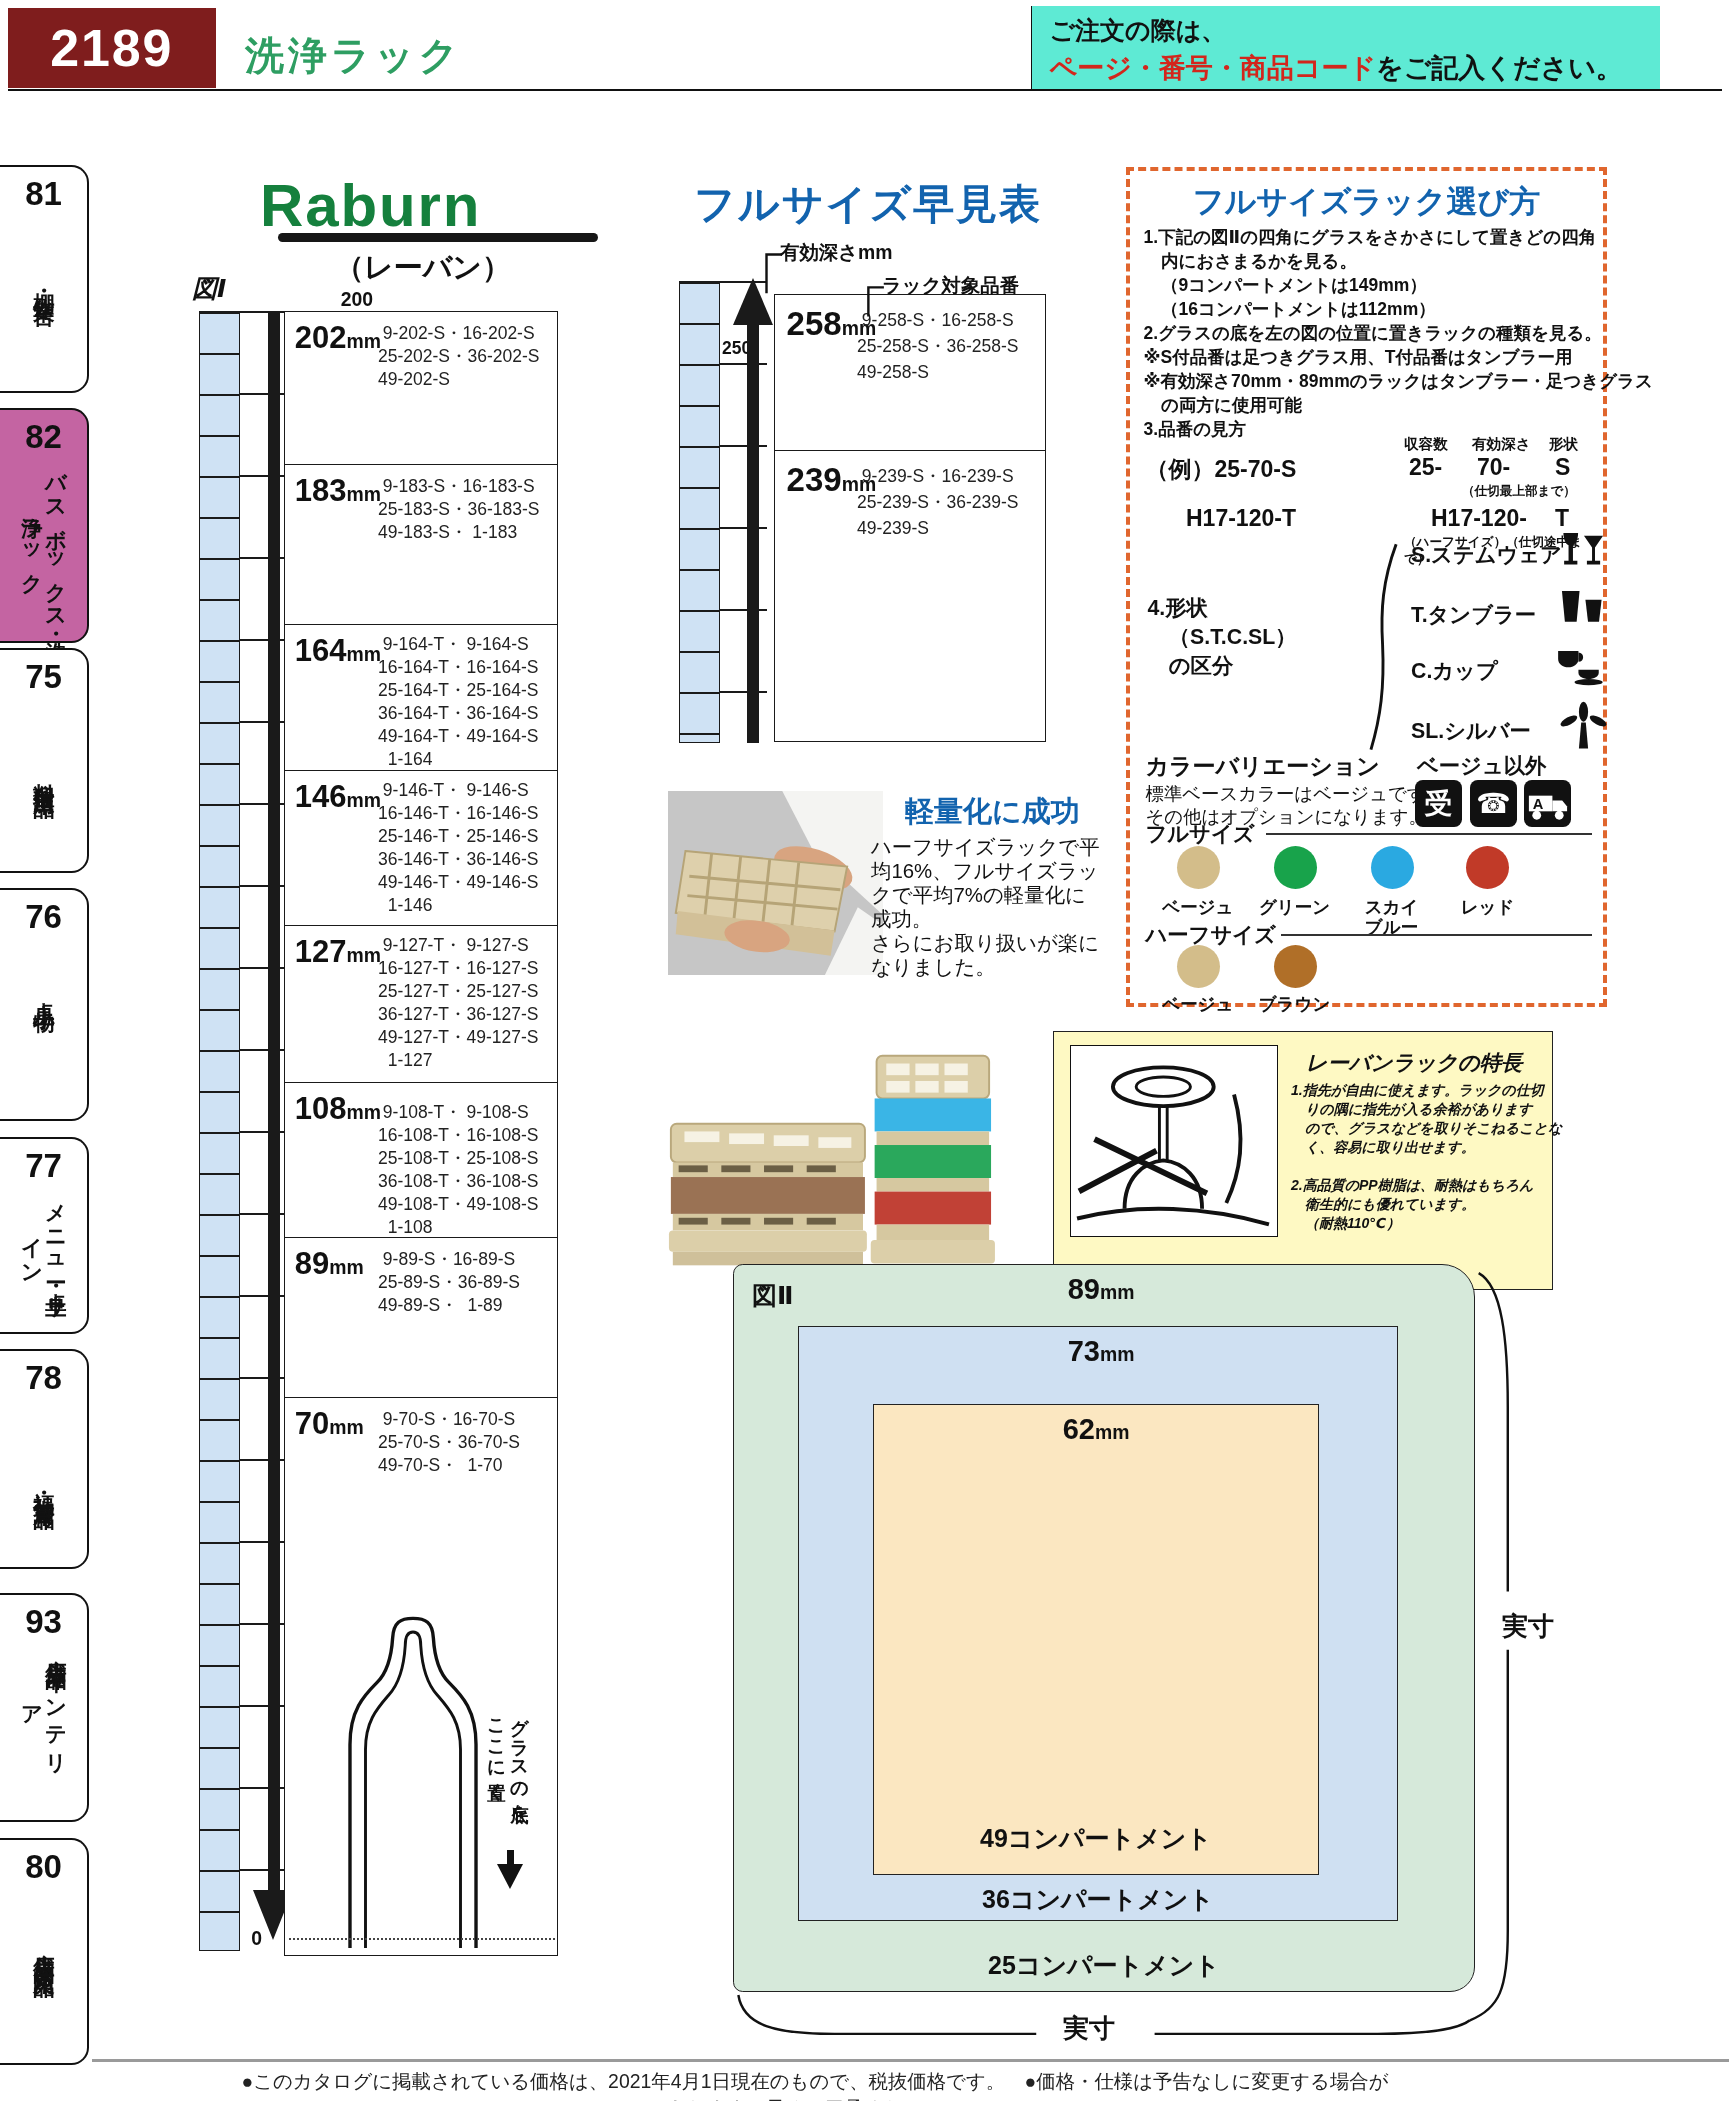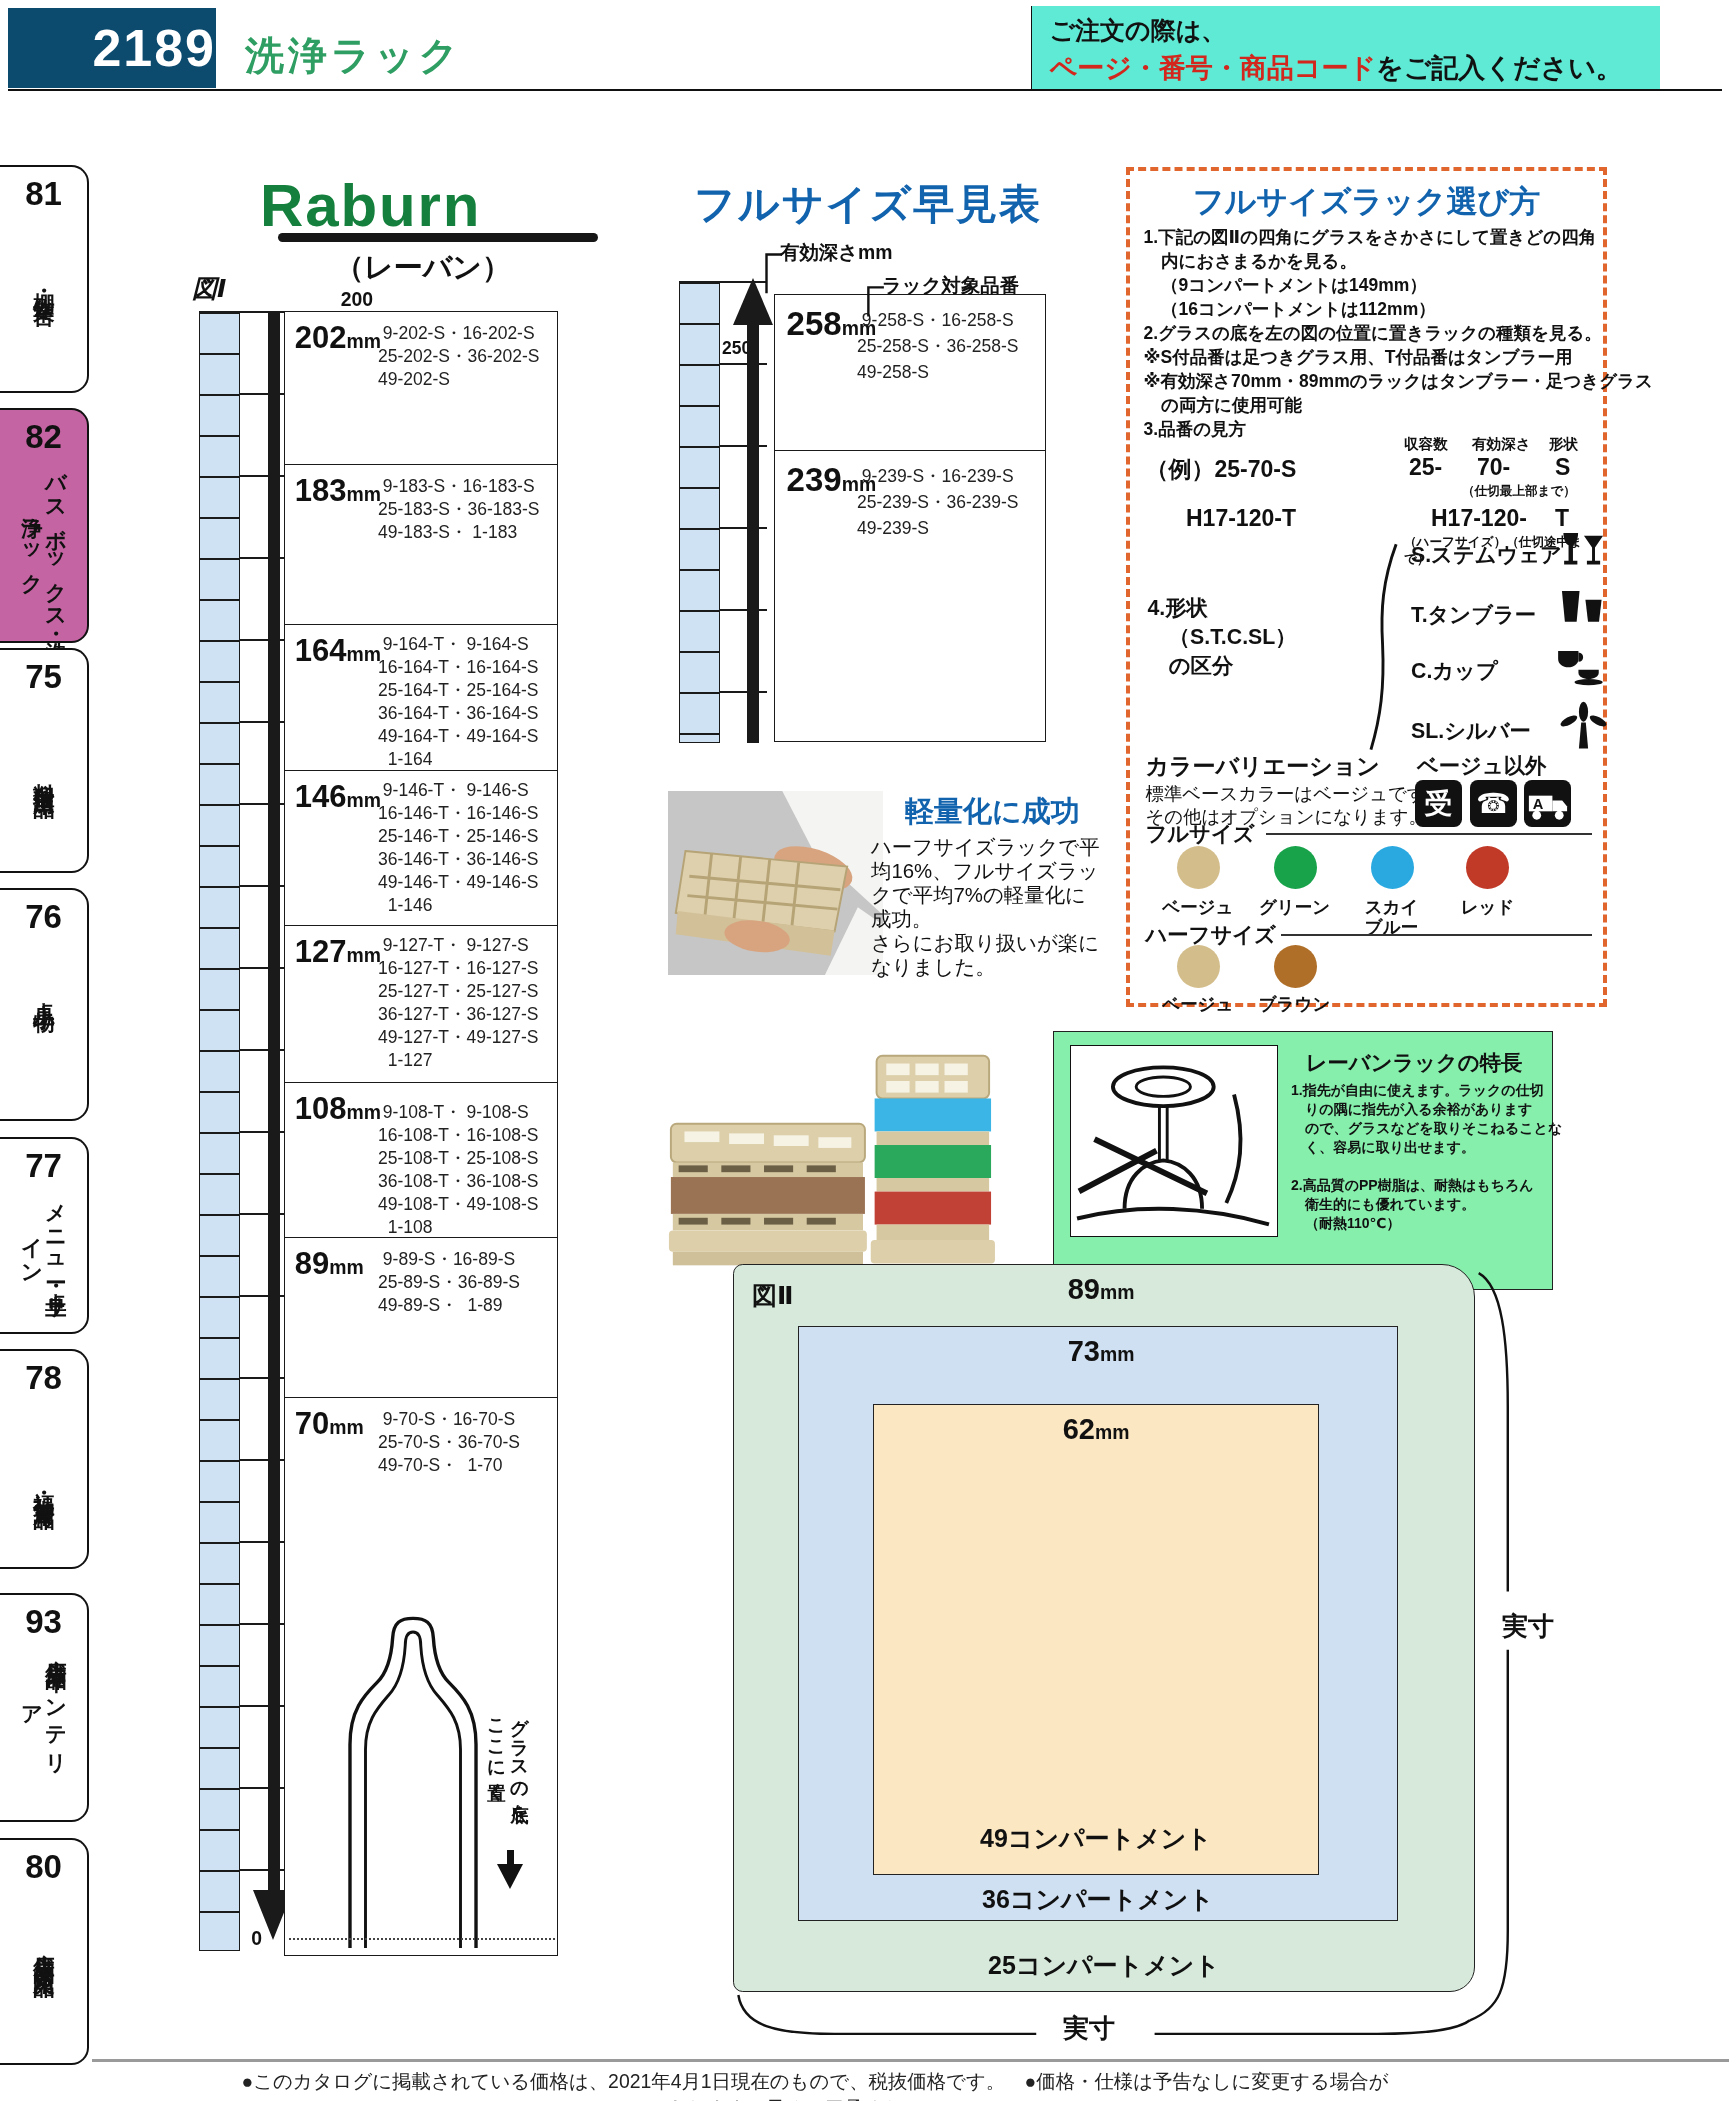--- a/index.html
+++ b/index.html
@@ -4,22 +4,22 @@
 <style>
   html,body{margin:0;padding:0;background:#fff;}
   #page{position:relative;width:1729px;height:2102px;background:#fff;overflow:hidden;
         font-family:"Liberation Sans","DejaVu Sans",sans-serif;color:#111;}
   .abs{position:absolute;}
   .pre{white-space:pre;}
   .preline{white-space:pre-line;}
   .ctr{text-align:center;}
 
   
-  .pagenum-box{left:7.8px;top:7.8px;width:208px;height:80px;background:#0c4a6e;color:#fff;
-               font-size:52px;font-weight:bold;text-align:right;line-height:80px;letter-spacing:1.9px;}
+  .pagenum-box{left:7.8px;top:7.8px;width:208px;height:80px;background:#7f1d1d;color:#fff;
+               font-size:52px;font-weight:bold;text-align:center;line-height:80px;letter-spacing:1.9px;}
   .page-title{left:245px;top:29px;font-size:39px;font-weight:bold;color:#2e9e62;letter-spacing:3.9px;}
   .head-rule{left:7.8px;top:89px;width:1714px;height:1.9px;background:#111;}
   .order-box{left:1031px;top:5.8px;width:629px;height:83px;background:#5eead4;border-left:1.9px solid #111;padding:7.8px 0 0 17.5px;box-sizing:border-box;}
   .order-l1{font-size:25px;font-weight:bold;}
   .order-l2{font-size:27px;font-weight:bold;margin-top:3.9px;}
   .order-red{color:#d3261c;}
 
   
   .tab{left:0;width:89px;border:2.9px solid #111;border-left:none;border-radius:0 17.5px 17.5px 0;
        box-sizing:border-box;background:#fff;text-align:center;}
@@ -82,21 +82,21 @@
   .cat-rule{height:1.9px;background:#333;}
   .swatch{width:43px;height:43px;border-radius:50%;}
   .swlabel{width:97px;text-align:center;font-size:17.5px;font-weight:600;line-height:20.4px;}
   .blk-icon{width:47px;height:47px;background:#111;border-radius:7.8px;color:#fff;text-align:center;line-height:47px;font-size:28px;font-weight:bold;}
 
   
   .lw-title{font-size:29px;}
   .lw-body{font-size:20.4px;line-height:24px;font-weight:500;}
 
   
-  .features{left:1053px;top:1031px;width:500px;height:259px;background:#86efac;border:1.9px solid #222;box-sizing:border-box;}
+  .features{left:1053px;top:1031px;width:500px;height:259px;background:#fef9c3;border:1.9px solid #222;box-sizing:border-box;font-style:italic;}
   .feat-iconbox{left:15.5px;top:12.6px;width:208px;height:192px;background:#fff;border:1.9px solid #111;box-sizing:border-box;}
   .feat-title{left:233px;top:15.5px;width:254px;text-align:center;font-size:21.3px;font-weight:bold;}
   .feat-body{left:237px;top:49px;font-size:14px;line-height:19px;font-weight:600;}
 
   
   .f2outer{left:733px;top:1264px;width:742px;height:728px;background:#d6e9da;border:1.9px solid #222;border-radius:9.7px 33px 25px 9.7px;box-sizing:border-box;}
   .f2mid{left:798px;top:1326px;width:600px;height:595px;background:#cfe0f2;border:1.9px solid #222;box-sizing:border-box;}
   .f2inner{left:873px;top:1404px;width:446px;height:471px;background:#fbe7c1;border:1.9px solid #222;box-sizing:border-box;}
   .f2size{font-size:29px;font-weight:bold;}
   .f2unit{font-size:19.4px;font-weight:bold;}

